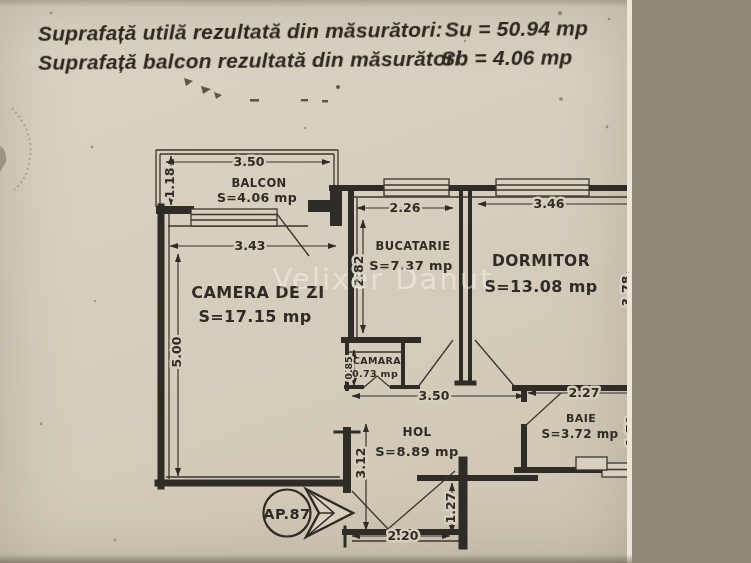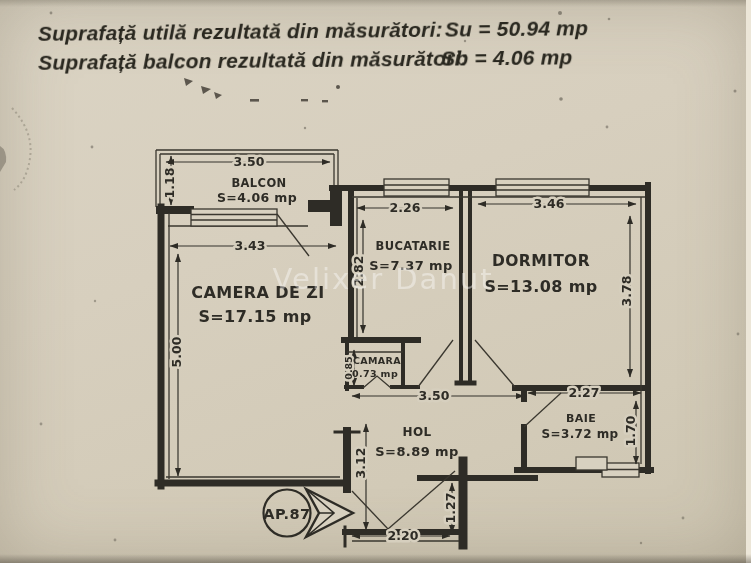--- a/index.html
+++ b/index.html
@@ -1,17 +1,17 @@
 <!DOCTYPE html>
 <html><head>
 <meta charset="utf-8">
 <style>
   html,body{margin:0;padding:0;background:#8f897b;}
   .photo{
-    position:relative;width:751px;height:563px;overflow:hidden;
+    position:relative;width:632px;height:563px;overflow:hidden;
     background:linear-gradient(160deg,#dbd4c4 0%,#d7cfbe 40%,#d2cab7 75%,#ccc4b0 100%);
     box-shadow:inset 0 0 70px rgba(110,100,80,.30);
     font-family:"Liberation Sans","DejaVu Sans",sans-serif;
   }
   .edge-right{position:absolute;top:0;right:0;width:5px;height:100%;background:#ece6d8;}
   .edge-bottom{position:absolute;left:0;bottom:0;width:100%;height:9px;
     background:linear-gradient(to bottom,rgba(70,65,55,0),rgba(70,65,55,.45));}
   .edge-top{position:absolute;left:0;top:0;width:100%;height:7px;
     background:linear-gradient(to bottom,rgba(90,85,70,.28),rgba(90,85,70,0));}
   .header{

